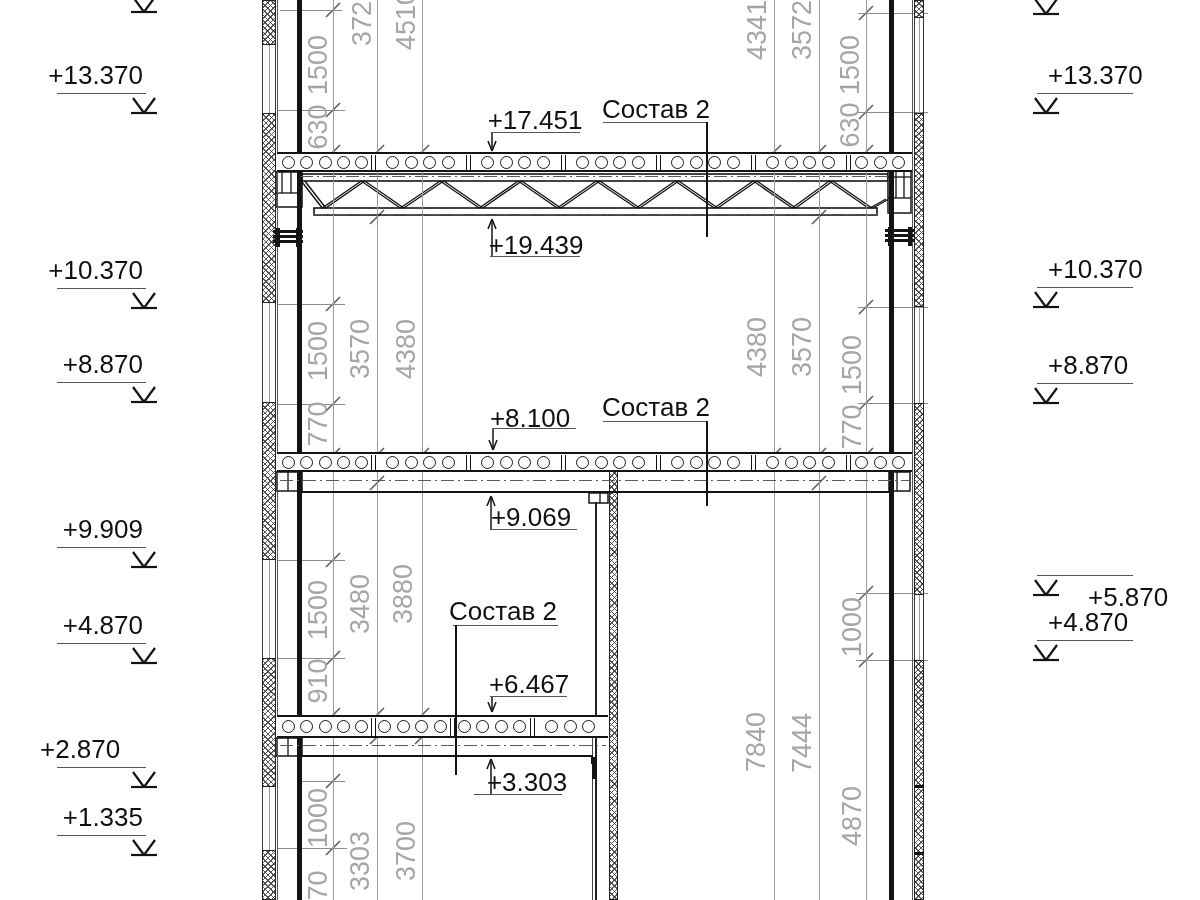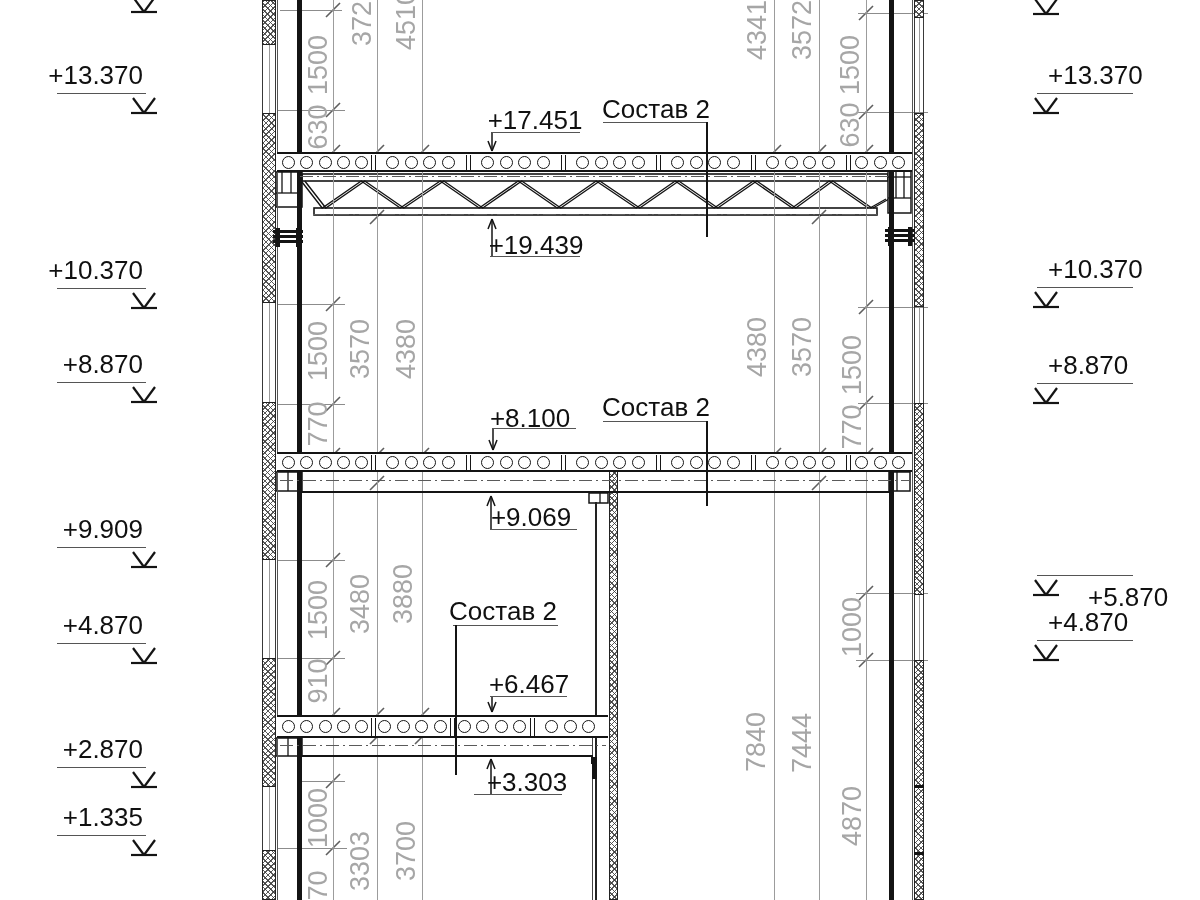--- a/index.html
+++ b/index.html
@@ -347,21 +347,21 @@
     <div class="abs lvl-text" style="left: 40px; top: 61px; width: 103px; text-align: right;">+13.370</div>
     <div class="abs rule" style="left: 57px; top: 93px; width: 89px; height: 1px;"></div>
     <div class="abs lvl-text" style="left: 40px; top: 256px; width: 103px; text-align: right;">+10.370</div>
     <div class="abs rule" style="left: 57px; top: 288px; width: 89px; height: 1px;"></div>
     <div class="abs lvl-text" style="left: 40px; top: 350px; width: 103px; text-align: right;">+8.870</div>
     <div class="abs rule" style="left: 57px; top: 382px; width: 89px; height: 1px;"></div>
     <div class="abs lvl-text" style="left: 40px; top: 515px; width: 103px; text-align: right;">+9.909</div>
     <div class="abs rule" style="left: 57px; top: 547px; width: 89px; height: 1px;"></div>
     <div class="abs lvl-text" style="left: 40px; top: 611px; width: 103px; text-align: right;">+4.870</div>
     <div class="abs rule" style="left: 57px; top: 643px; width: 89px; height: 1px;"></div>
-    <div class="abs lvl-text" style="left: 40px; top: 735px; width: 103px; text-align: right;">+2.870</div>
+    <div class="abs lvl-text" style="left: 40px; top: 735px; width: 103px; text-align: left;">+2.870</div>
     <div class="abs rule" style="left: 57px; top: 767px; width: 89px; height: 1px;"></div>
     <div class="abs lvl-text" style="left: 40px; top: 803px; width: 103px; text-align: right;">+1.335</div>
     <div class="abs rule" style="left: 57px; top: 835px; width: 89px; height: 1px;"></div>
     <div class="abs lvl-text" style="left: 1048px; top: 61px; width: 110px;">+13.370</div>
     <div class="abs rule" style="left: 1037px; top: 93px; width: 96px; height: 1px;"></div>
     <div class="abs lvl-text" style="left: 1048px; top: 255px; width: 110px;">+10.370</div>
     <div class="abs rule" style="left: 1037px; top: 287px; width: 96px; height: 1px;"></div>
     <div class="abs lvl-text" style="left: 1048px; top: 351px; width: 110px;">+8.870</div>
     <div class="abs rule" style="left: 1037px; top: 383px; width: 96px; height: 1px;"></div>
     <div class="abs lvl-text" style="left: 1088px; top: 543px; width: 110px; margin-top: 40px;">+5.870</div>

